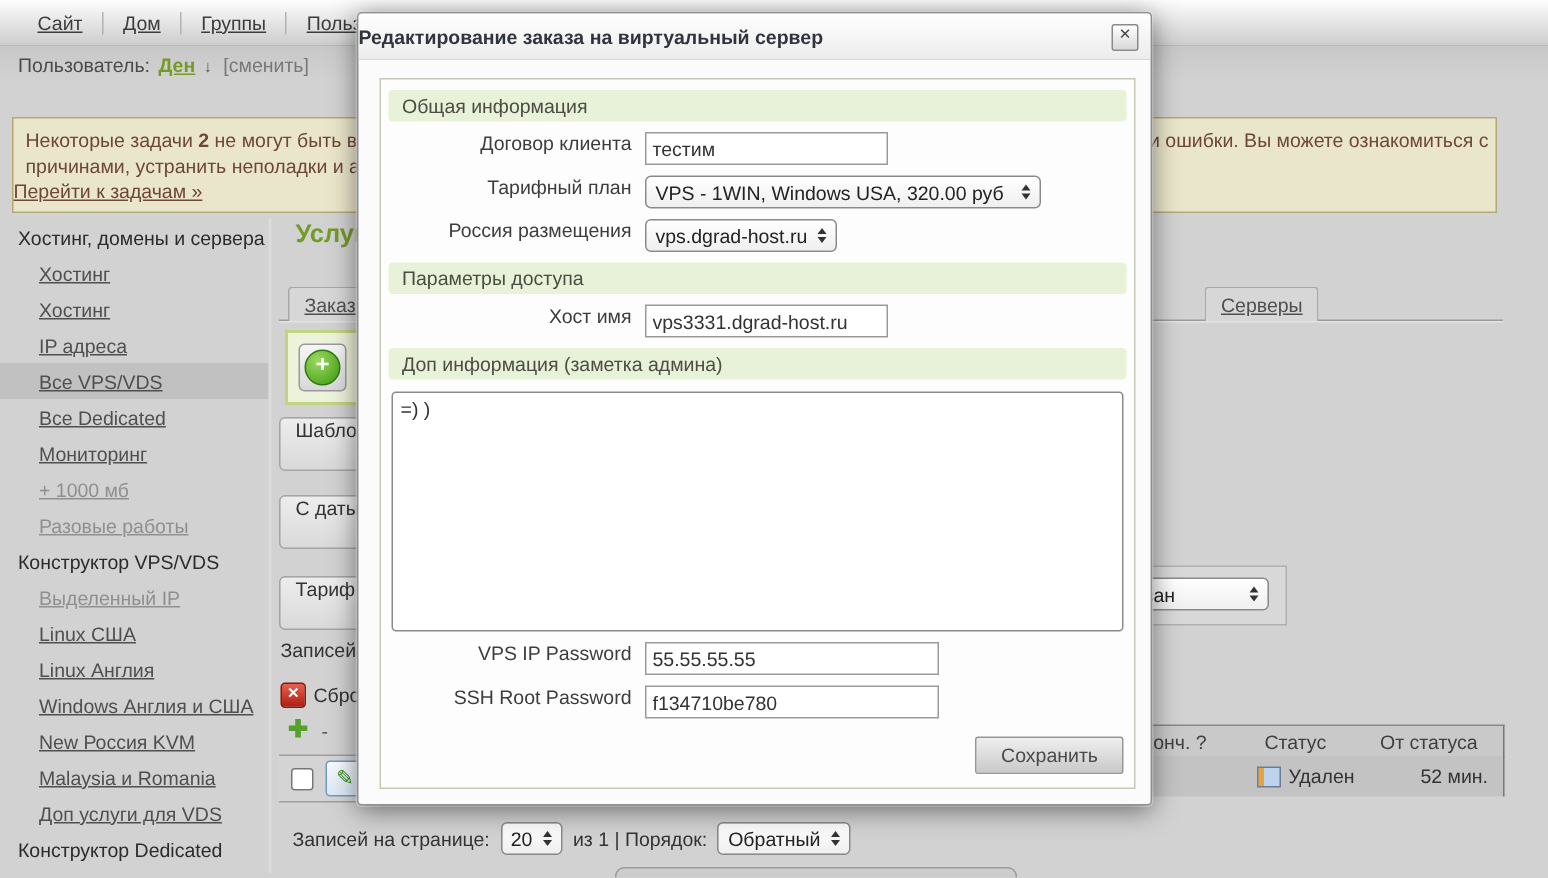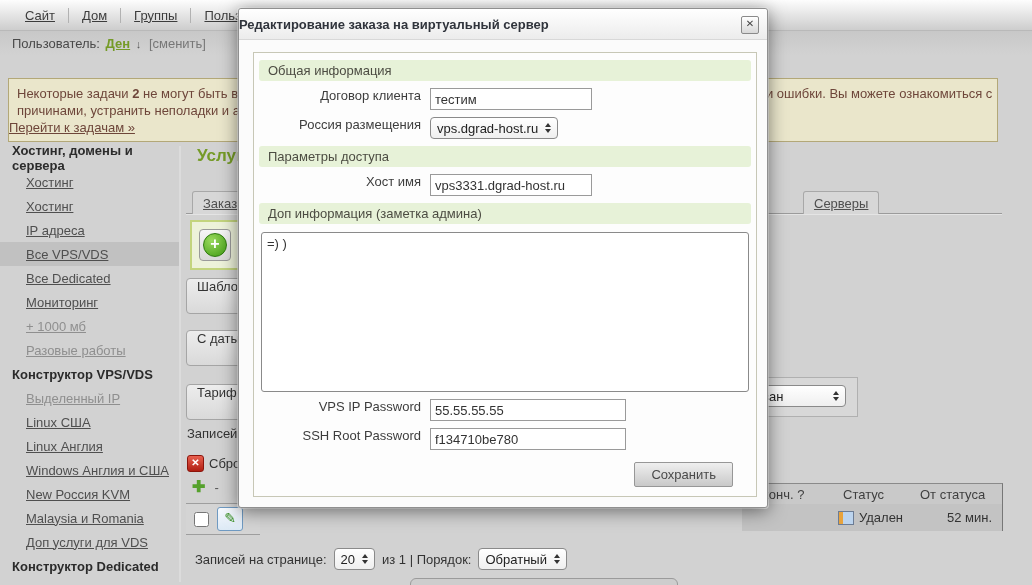--- a/index.html
+++ b/index.html
@@ -26,21 +26,21 @@
     background:#eae6cb;border:1px solid #b3a878;color:#6e463a}
   .notice div{position:absolute;white-space:nowrap}
   .notice .l1l{left:8px;top:7px}
   .notice .l1r{left:757px;top:7px}
   .notice .l2{left:8px;top:24px}
   .notice .lnk{left:0;top:41px;text-decoration:underline;cursor:pointer}
   .notice b{font-weight:bold}
   
   .sidebar{position:absolute;left:0;top:146px;width:179px}
   .sb-row{height:24px;display:flex;align-items:center}
-  .sb-header{font-weight:bold;color:#2b2b2b;padding-left:12px}
+  .sb-header{font-weight:normal;color:#2b2b2b;padding-left:12px}
   .sb-link{padding-left:26px}
   .sb-link span{color:#4f4f4f;text-decoration:underline;cursor:pointer}
   .sb-muted span{color:#8f8f8f}
   .sb-selected{background:#c1c1c1}
   .sidebar-edge{position:absolute;left:179px;top:146px;width:2px;height:436px;background:#dcdcdc}
   
   .content-title{position:absolute;left:197px;top:146px;font-size:17px;font-weight:bold;color:#759b27;white-space:nowrap}
   .tabline{position:absolute;left:186px;top:213px;width:816px;height:1px;background:#9b9b9b;box-shadow:0 1px 0 #e4e4e4}
   .tab{position:absolute;top:191px;height:22px;background:#d7d7d7;border:1px solid #a8a8a8;border-bottom:none;
     border-radius:3px 3px 0 0;display:flex;align-items:center;padding:0 10px;white-space:nowrap}
@@ -112,21 +112,21 @@
   .frow{display:flex;align-items:flex-start;margin:7px 0}
   .frow label{width:162px;text-align:right;margin-right:9px;color:#3d3d3d;white-space:nowrap}
   input.txt{height:18px;border:1px solid #9a9a9a;padding:1px 4px;width:152px;background:#fff;
     font:13px "Liberation Sans",sans-serif;color:#333}
   input.txt.wide{width:186px}
   .sel{height:20px}
   #plan-select{width:250px}
   textarea.note{display:block;width:calc(100% - 16px);height:152px;margin:8px 2px 2px 2px;
     border:1px solid #8a8a8a;border-radius:3px;padding:3px 5px;resize:none;background:#fff;
     font:13px "Liberation Sans",sans-serif;color:#333}
-  .save-row{display:flex;justify-content:flex-end;margin:12px 18px 4px 0}
+  .save-row{display:flex;justify-content:flex-end;margin:12px 2px 4px 0}
   .save-btn{background:linear-gradient(#efefef,#c9c9c9);border:1px solid #979797;border-radius:2px;
     padding:4px 16px;color:#4a4a4a;font:13px "Liberation Sans",sans-serif;cursor:pointer}
 </style>
 </head>
 <body>
 
 <div class="navbar">
   <div class="items">
     <span class="nav-item">Сайт</span>
     <span class="nav-item">Дом</span>
@@ -297,20 +297,30 @@
   <div class="modal-close">✕</div>
   <div class="modal-body">
     <div class="form-box">
 
       <div class="sec">Общая информация</div>
       <div class="frow">
         <label>Договор клиента</label>
         <input class="txt" value="тестим" style="">
       </div>
       <div class="frow">
+        <label>Тарифный план</label>
+        <span class="mini-select sel" id="plan-select">
+          <span>VPS - 1WIN, Windows USA, 320.00 руб</span>
+          <span class="spin">
+              <i class="up"></i>
+              <i class="dn"></i>
+            </span>
+        </span>
+      </div>
+      <div class="frow">
         <label>Россия размещения</label>
         <span class="mini-select sel">
           <span>vps.dgrad-host.ru</span>
           <span class="spin">
               <i class="up"></i>
               <i class="dn"></i>
             </span>
         </span>
       </div>
 

